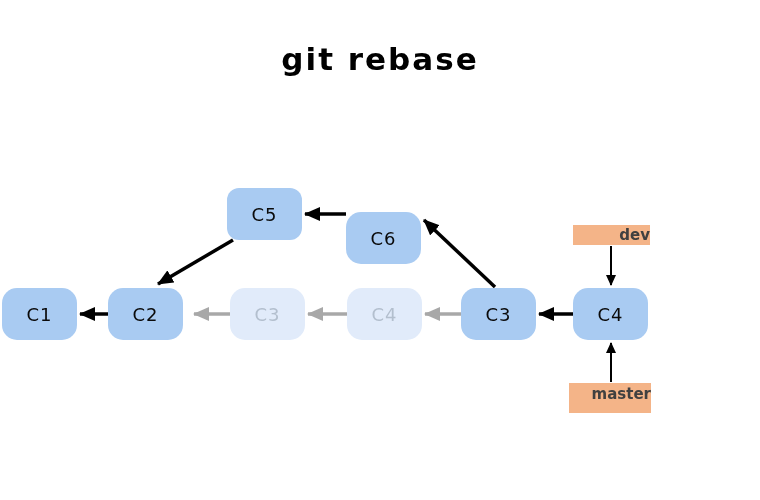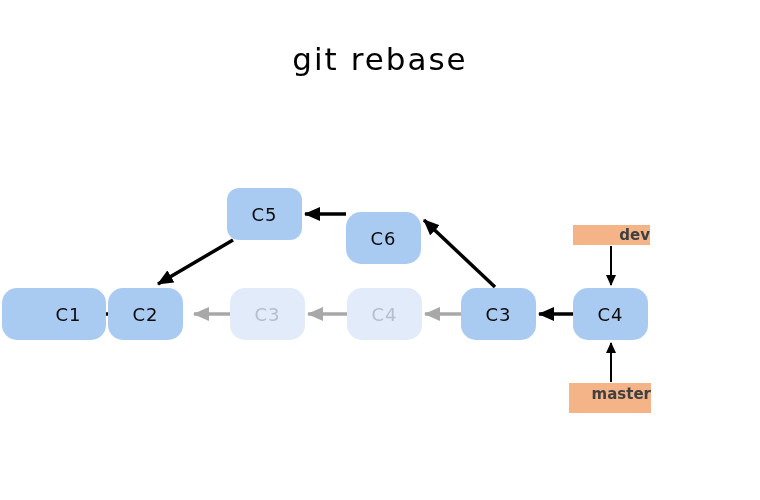--- a/index.html
+++ b/index.html
@@ -7,40 +7,40 @@
     width: 760px; height: 500px;
     background: var(--background, #ffffff);
     font-family: "DejaVu Sans", "Liberation Sans", sans-serif;
     position: relative; overflow: hidden;
   }
   .stage { position: absolute; inset: 0; }
 
   .title {
     position: absolute; top: 41px; left: 0; width: 100%;
     margin: 0; text-align: center;
-    font-size: 31px; font-weight: normal; letter-spacing: 2px;
+    font-size: 31px; font-weight: bold; letter-spacing: 2px;
     color: #000;
   }
 
   svg.arrow-layer { position: absolute; left: 0; top: 0; }
 
   .node {
     position: absolute; width: 75px; height: 52px;
     border-radius: 15px;
     background: var(--node-fill, #a9cbf2);
     color: var(--node-text, #0a0a0a);
     display: flex; align-items: center; justify-content: center;
     font-size: 18px; letter-spacing: 1px;
   }
   .node.faded {
     background: var(--node-fill-faded, #e1ebfa);
     color: var(--node-text-faded, #b3bfce);
   }
 
-  .pos-c1     { left: 2px;   top: 288px; padding-left: 29px; }
+  .pos-c1     { left: 2px;   top: 288px; }
   .pos-c2     { left: 108px; top: 288px; text-align: center; }
   .pos-c3-old { left: 230px; top: 288px; }
   .pos-c4-old { left: 347px; top: 288px; }
   .pos-c3     { left: 461px; top: 288px; }
   .pos-c4     { left: 573px; top: 288px; }
   .pos-c5     { left: 227px; top: 188px; border-radius: 12px; }
   .pos-c6     { left: 346px; top: 188px; margin-top: 24px; }
 
   .branch {
     position: absolute;

